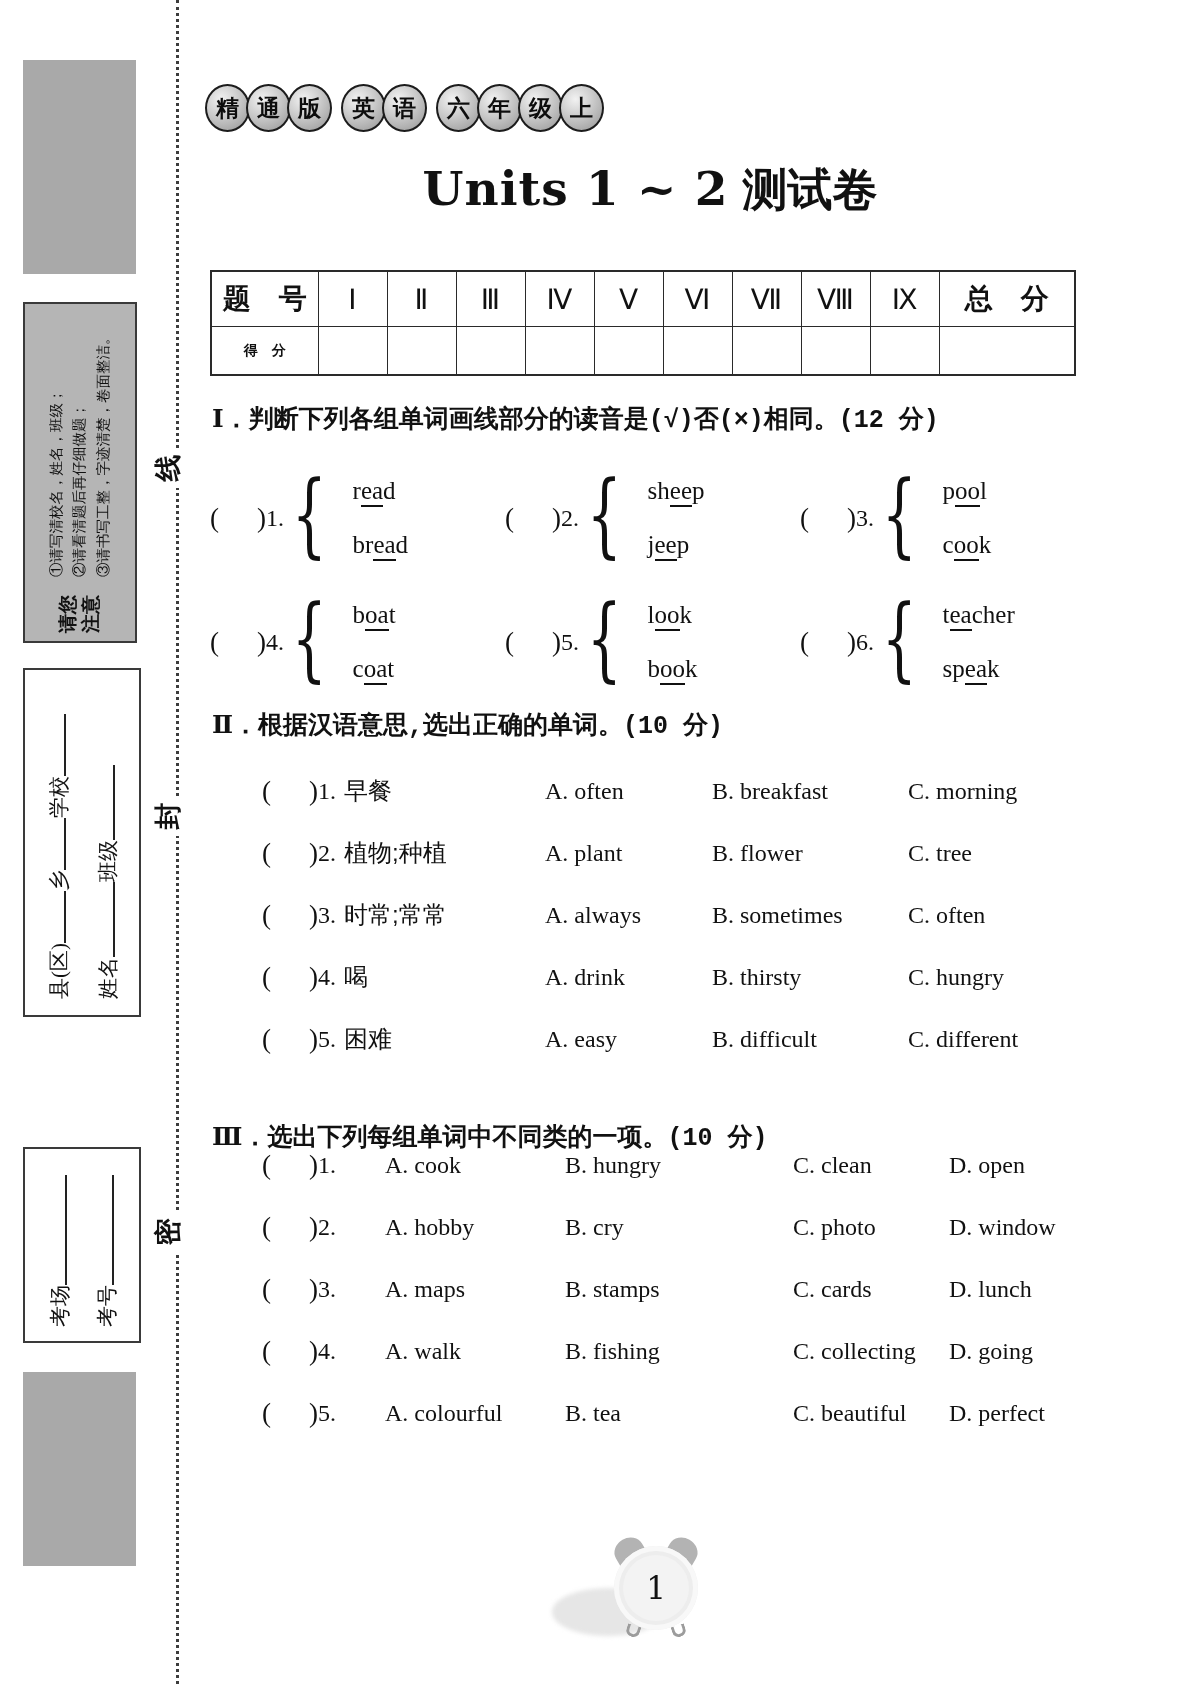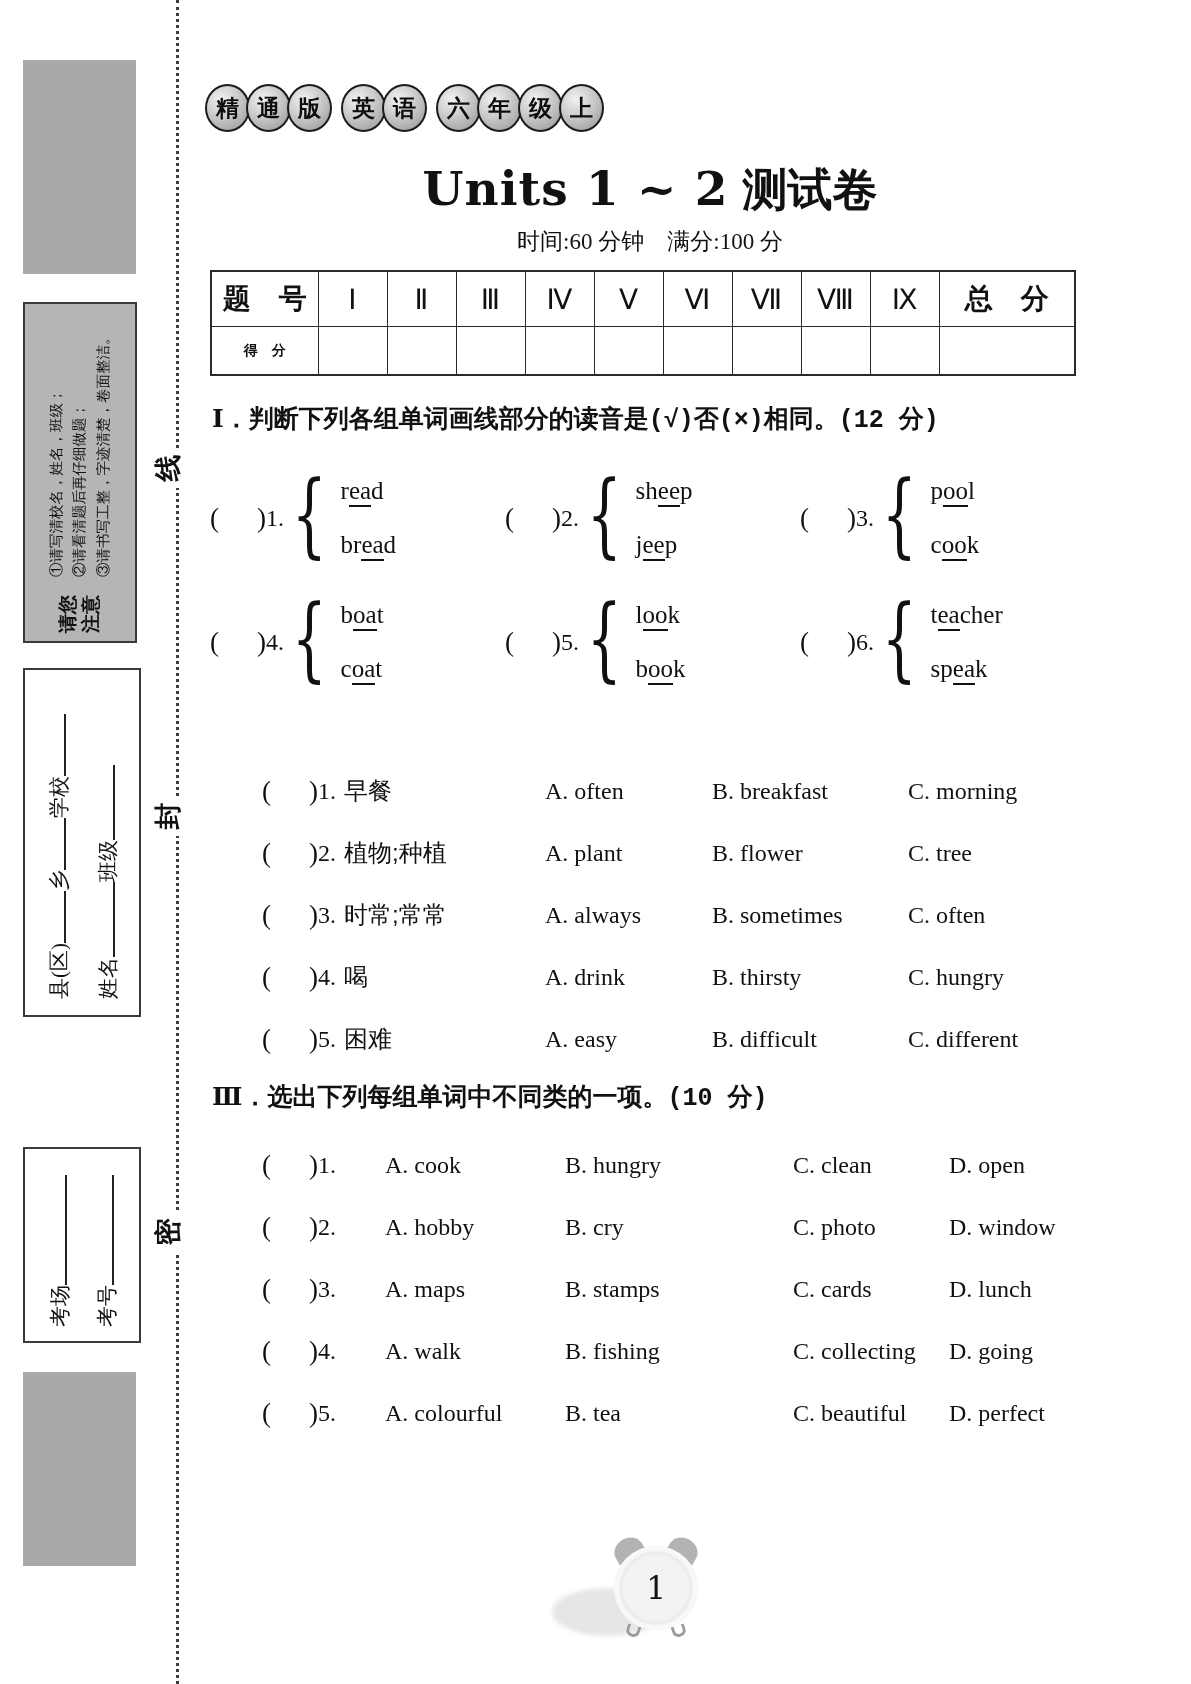--- a/index.html
+++ b/index.html
@@ -56,31 +56,31 @@
   .score-table{border:2px solid #2a2a2a;}
   .score-table tr:first-child td{height:52px;font-size:28px;}
   .score-table tr:last-child td{height:45px;font-size:14px;}
   .score-table .lbl{font-family:"Liberation Sans",sans-serif;font-weight:700;font-size:22px;}
   .col-lbl{width:107px;} .col-total{width:136px;}
 
   
   .sec-heading{position:absolute;left:212px;width:876px;font-size:25px;}
   .sec-num{font-family:"DejaVu Serif",serif;font-weight:700;}
   .sec-title{font-family:Liberation Mono, monospace;font-weight:700;}
-  .h1{top:402px;} .h2{top:708px;} .h3{top:1080px;}
+  .h1{top:402px;} .h2{top:708px;} .h3{top:1120px;}
 
   
   .s1-grid{position:absolute;left:210px;top:456px;width:880px;display:grid;
     grid-template-columns:295px 295px 1fr;grid-auto-rows:124px;}
   .pair-item{display:flex;align-items:center;}
   .paren-group{display:inline-flex;width:56px;justify-content:space-between;font-size:27px;}
   .inum{font-size:24px;}
   .brace{display:inline-block;font-family:"DejaVu Serif",serif;font-size:92px;font-weight:400;
     transform:scaleX(0.6);line-height:0.9;margin:0 0 6px -4px;}
-  .pair-words{display:inline-flex;flex-direction:column;gap:26px;font-size:25px;margin-left:2px;}
+  .pair-words{display:inline-flex;flex-direction:column;gap:26px;font-size:25px;margin-left:14px;}
   .ul{border-bottom:2px solid #111;padding-bottom:1px;}
 
   
   .s2-list{position:absolute;left:210px;top:760px;width:880px;}
   .s2-row{display:grid;grid-template-columns:283px 167px 196px 1fr;padding-left:52px;height:62px;
     align-items:center;font-size:24px;}
   .s2-c1{display:flex;align-items:center;}
   .cn-word{margin-left:8px;font-family:"Liberation Sans",sans-serif;}
 
   
@@ -165,21 +165,20 @@
       <span class="badge">年</span>
       <span class="badge">级</span>
       <span class="badge">上</span>
     </div>
   </div>
 
   <div class="title-wrap">
     <span class="title-en">Units 1 ~ 2</span>
     <span class="title-cn">测试卷</span>
   </div>
-  <div class="subtitle">时间:60 分钟　满分:100 分</div>
 
   <table class="score-table">
     <colgroup>
         <col class="col-lbl">
         <col>
         <col>
         <col>
         <col>
         <col>
         <col>
@@ -296,20 +295,23 @@
         </span>
         <span class="inum">6.</span>
         <span class="brace">{</span>
       <span class="pair-words">
         <span class="word"><span>t</span><span class="ul">ea</span><span>cher</span></span>
         <span class="word"><span>sp</span><span class="ul">ea</span><span>k</span></span>
       </span>
     </div>
   </div>
 
+  <div class="sec-heading h2">
+    <span class="sec-num">Ⅱ．</span><span class="sec-title">根据汉语意思,选出正确的单词。(10 分)</span>
+  </div>
 
   <div class="s2-list">
     <div class="s2-row">
       <span class="s2-c1">
           <span class="paren-group">
             <span>(</span>
             <span>)</span>
           </span>
           <span class="inum">1.</span>
           <span class="cn-word">早餐</span>

